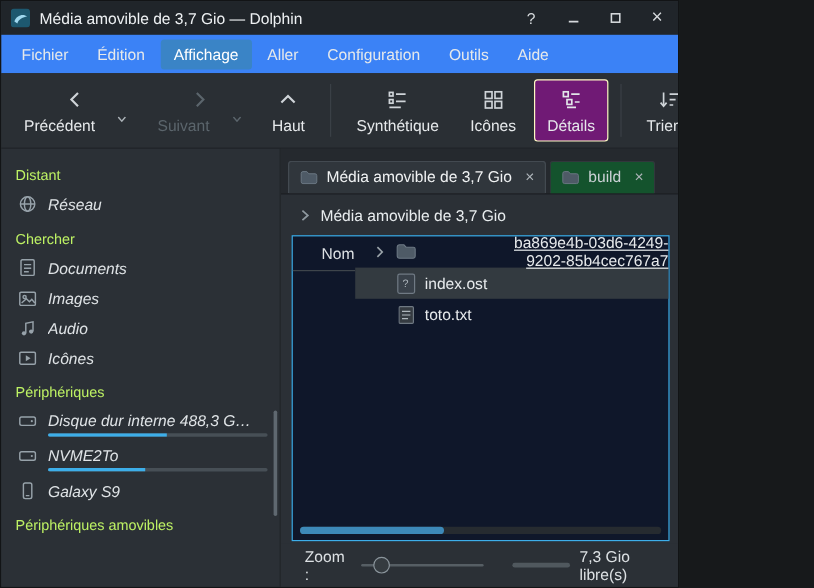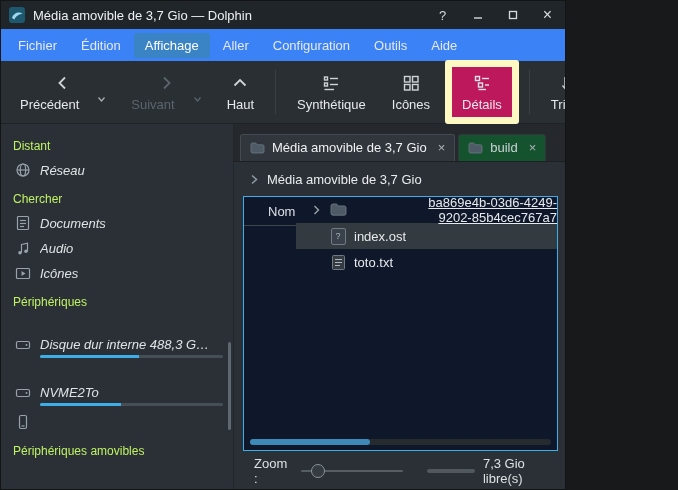--- a/index.html
+++ b/index.html
@@ -54,21 +54,21 @@
     display:flex; align-items:center;
     padding:0 8px; gap:4px;
   }
   .tool-btn {
     display:flex; flex-direction:column; align-items:center; justify-content:center;
     gap:3px; padding:5px 10px; border-radius:3px;
     font-size:13px; color:#e6e9eb;
     border:1px solid transparent;
   }
   .tool-btn .ticon { height:22px; display:flex; align-items:center; justify-content:center; gap:3px; }
-  .tool-btn.checked { background:#be185d; border:7px solid #fef9c3; }
+  .tool-btn.checked { background:#701a75; border:1px solid #fef9c3; }
   .tool-btn.disabled { color:#5b656c; }
   .tlabel { display:flex; align-items:flex-start; gap:19px; white-space:nowrap; }
   .tsep { width:1px; height:44px; background:#3a4046; margin:0 6px; flex:0 0 1px; }
   .overflow-btn { margin-left:auto; display:flex; align-items:center; padding:0 6px; height:100%; }
 
   
   .body { flex:1; display:flex; min-height:0; }
 
   
   .sidebar {
@@ -81,21 +81,21 @@
   }
   .side-header { font-size:12px; color:#bef264; padding:9px 12px 4px 12px; }
   .side-item {
     display:flex; align-items:center; gap:9px;
     padding:5px 10px 5px 14px;
     font-size:13px; color:#dfe3e6;
     cursor:default;
   }
   .side-item .sicon { width:16px; flex:0 0 16px; display:flex; align-items:center; justify-content:center; }
   .slabel { white-space:nowrap; overflow:hidden; text-overflow:ellipsis; flex:1; min-width:0;font-style:italic; }
-  .side-item.device { align-items:flex-start; padding-top:5px; padding-bottom:3px;margin-top:19px; }
+  .side-item.device { align-items:flex-start; padding-top:5px; padding-bottom:3px; }
   .dev-col { flex:1; min-width:0; display:flex; flex-direction:column; gap:3px; }
   .cap-track { height:3px; background:#474f56; border-radius:2px; overflow:hidden; }
   .cap-fill { display:block; height:100%; background:#3daee9; }
   .side-item.selected { background:#353c43; color:#ffffff; }
   .eject { flex:0 0 14px; display:flex; align-items:center; margin-top:2px; }
   .side-scrollbar {
     position:absolute; right:2px; top:218px;
     width:3px; height:88px;
     background:#5f6870; border-radius:2px;
   }
@@ -366,20 +366,30 @@
               <rect x="1.5" y="1.5" width="11" height="13" rx="1" fill="none"></rect>
               <line x1="4" y1="5.5" x2="10" y2="5.5"></line>
               <line x1="4" y1="8.5" x2="10" y2="8.5"></line>
               <line x1="4" y1="11.5" x2="8" y2="11.5"></line>
             </svg>
         </span>
         <span class="slabel">Documents</span>
       </div>
       <div class="side-item">
         <span class="sicon">
+          <svg width="16" height="14" fill="none" stroke="#97a2aa" stroke-width="1.2">
+              <rect x="1.5" y="1.5" width="13" height="11" rx="1"></rect>
+              <circle cx="5.5" cy="5.5" r="1.3"></circle>
+              <path d="M3 10.5 L7 7 L9.5 9.5 L11.5 7.5 L14 10.5"></path>
+            </svg>
+        </span>
+        <span class="slabel">Images</span>
+      </div>
+      <div class="side-item">
+        <span class="sicon">
           <svg width="14" height="15" stroke="#97a2aa" stroke-width="1.2" fill="#97a2aa">
               <path d="M5.5 11.5 V3.5 L11.5 2.2 V10" fill="none"></path>
               <circle cx="4" cy="11.8" r="1.8" stroke="none"></circle>
               <circle cx="10" cy="10.3" r="1.8" stroke="none"></circle>
             </svg>
         </span>
         <span class="slabel">Audio</span>
       </div>
       <div class="side-item">
         <span class="sicon">
@@ -420,20 +430,21 @@
             </span>
         </span>
       </div>
       <div class="side-item">
         <span class="sicon">
           <svg width="16" height="16" fill="none" stroke="#97a2aa" stroke-width="1.2">
               <rect x="4.5" y="1.5" width="7" height="13" rx="1.5"></rect>
               <line x1="6.5" y1="12" x2="9.5" y2="12"></line>
             </svg>
         </span>
+        <span class="slabel">Galaxy S9</span>
       </div>
 
       <div class="side-header">Périphériques amovibles</div>
 
       <div class="side-scrollbar"></div>
     </div>
 
     <div class="main">
 
       <div class="tabbar">

